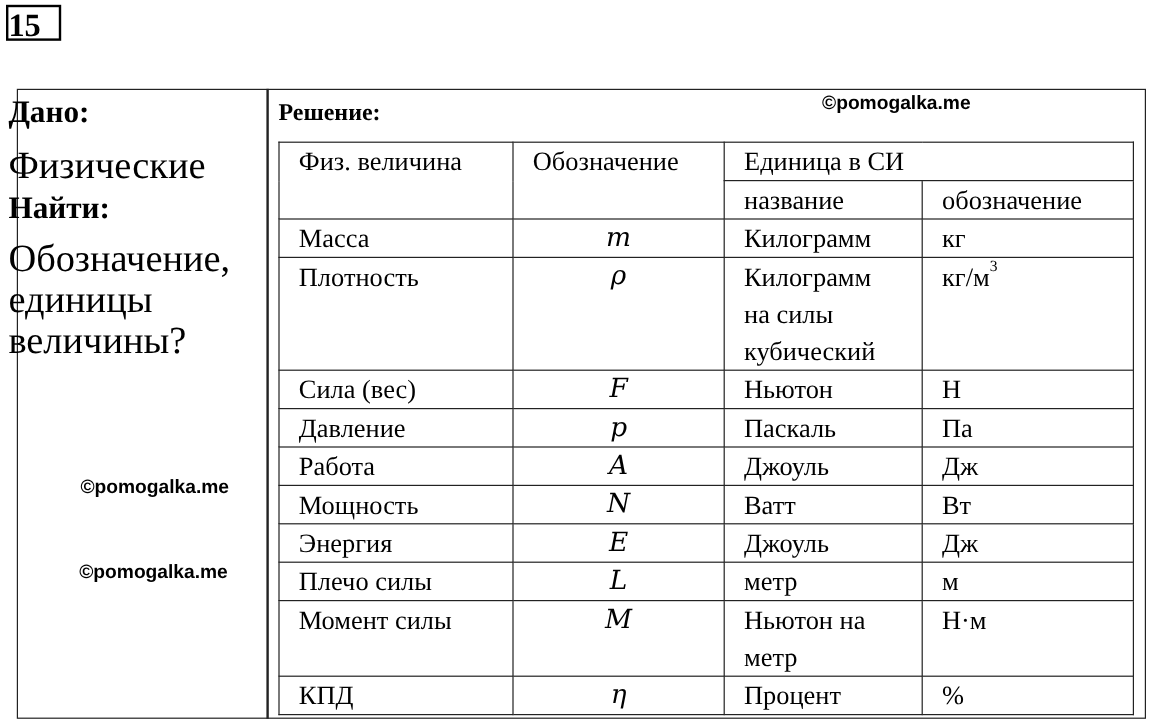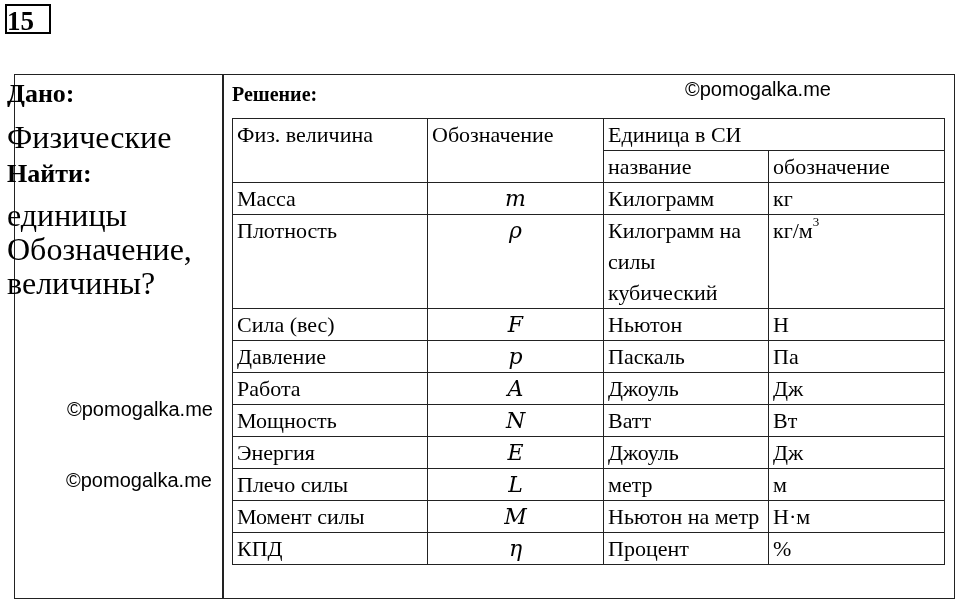--- a/index.html
+++ b/index.html
@@ -3,43 +3,43 @@
 <meta charset="utf-8">
 <style>
   html,body{margin:0;padding:0;background:#fff;}
   body{width:960px;height:603px;position:relative;overflow:hidden;font-family:"Liberation Serif","DejaVu Serif",serif;color:#000;}
   .num{position:absolute;left:5px;top:4px;width:46px;height:30px;border:2px solid #000;font-weight:bold;font-size:27px;line-height:30px;text-align:left;box-sizing:border-box;}
   .frame{position:absolute;left:14px;top:74px;width:941px;height:525px;border:1.5px solid #222;box-sizing:border-box;}
   .divider{position:absolute;left:222px;top:74px;width:1.5px;height:525px;background:#222;}
   .left{position:absolute;left:7px;top:78px;width:195px;}
   .h{font-weight:bold;font-size:26px;line-height:32px;}
   .t{font-size:32px;line-height:34px;}
-  .wm{position:absolute;font-family:"Liberation Sans","DejaVu Sans",sans-serif;font-weight:normal;font-size:20px;}
+  .wm{position:absolute;font-family:"Liberation Sans","DejaVu Sans",sans-serif;font-weight:bold;font-size:16px;}
   .sol{position:absolute;left:232px;top:78px;font-weight:bold;font-size:20px;line-height:32px;}
   table{position:absolute;left:232px;top:118px;width:713px;border-collapse:collapse;font-size:22px;}
-  td{border:1.5px solid #222;padding:0 4px;vertical-align:top;line-height:31px;}
+  td{border:1.5px solid #222;padding:0 16px;vertical-align:top;line-height:31px;}
   td.sym{text-align:center;font-style:italic;font-family:"DejaVu Serif",serif;}
   sup{font-size:13px;vertical-align:top;line-height:14px;}
 </style>
 </head>
 <body>
 
 <div class="num">15</div>
 <div class="frame"></div>
 <div class="divider"></div>
 
 <div class="left">
   <div class="h">Дано:</div>
   <div style="height:10px"></div>
   <div class="t">Физические</div>
   <div style="height:4px"></div>
   <div class="h">Найти:</div>
   <div style="height:8px"></div>
+  <div class="t">Обозначение,</div>
   <div class="t">единицы</div>
-  <div class="t">Обозначение,</div>
   <div class="t">величины?</div>
 </div>
 
 <div class="wm" style="left:685px;top:78px;">©pomogalka.me</div>
 <div class="wm" style="left:67px;top:398px;">©pomogalka.me</div>
 <div class="wm" style="left:66px;top:469px;">©pomogalka.me</div>
 
 <div class="sol">Решение:</div>
 
 <table>

